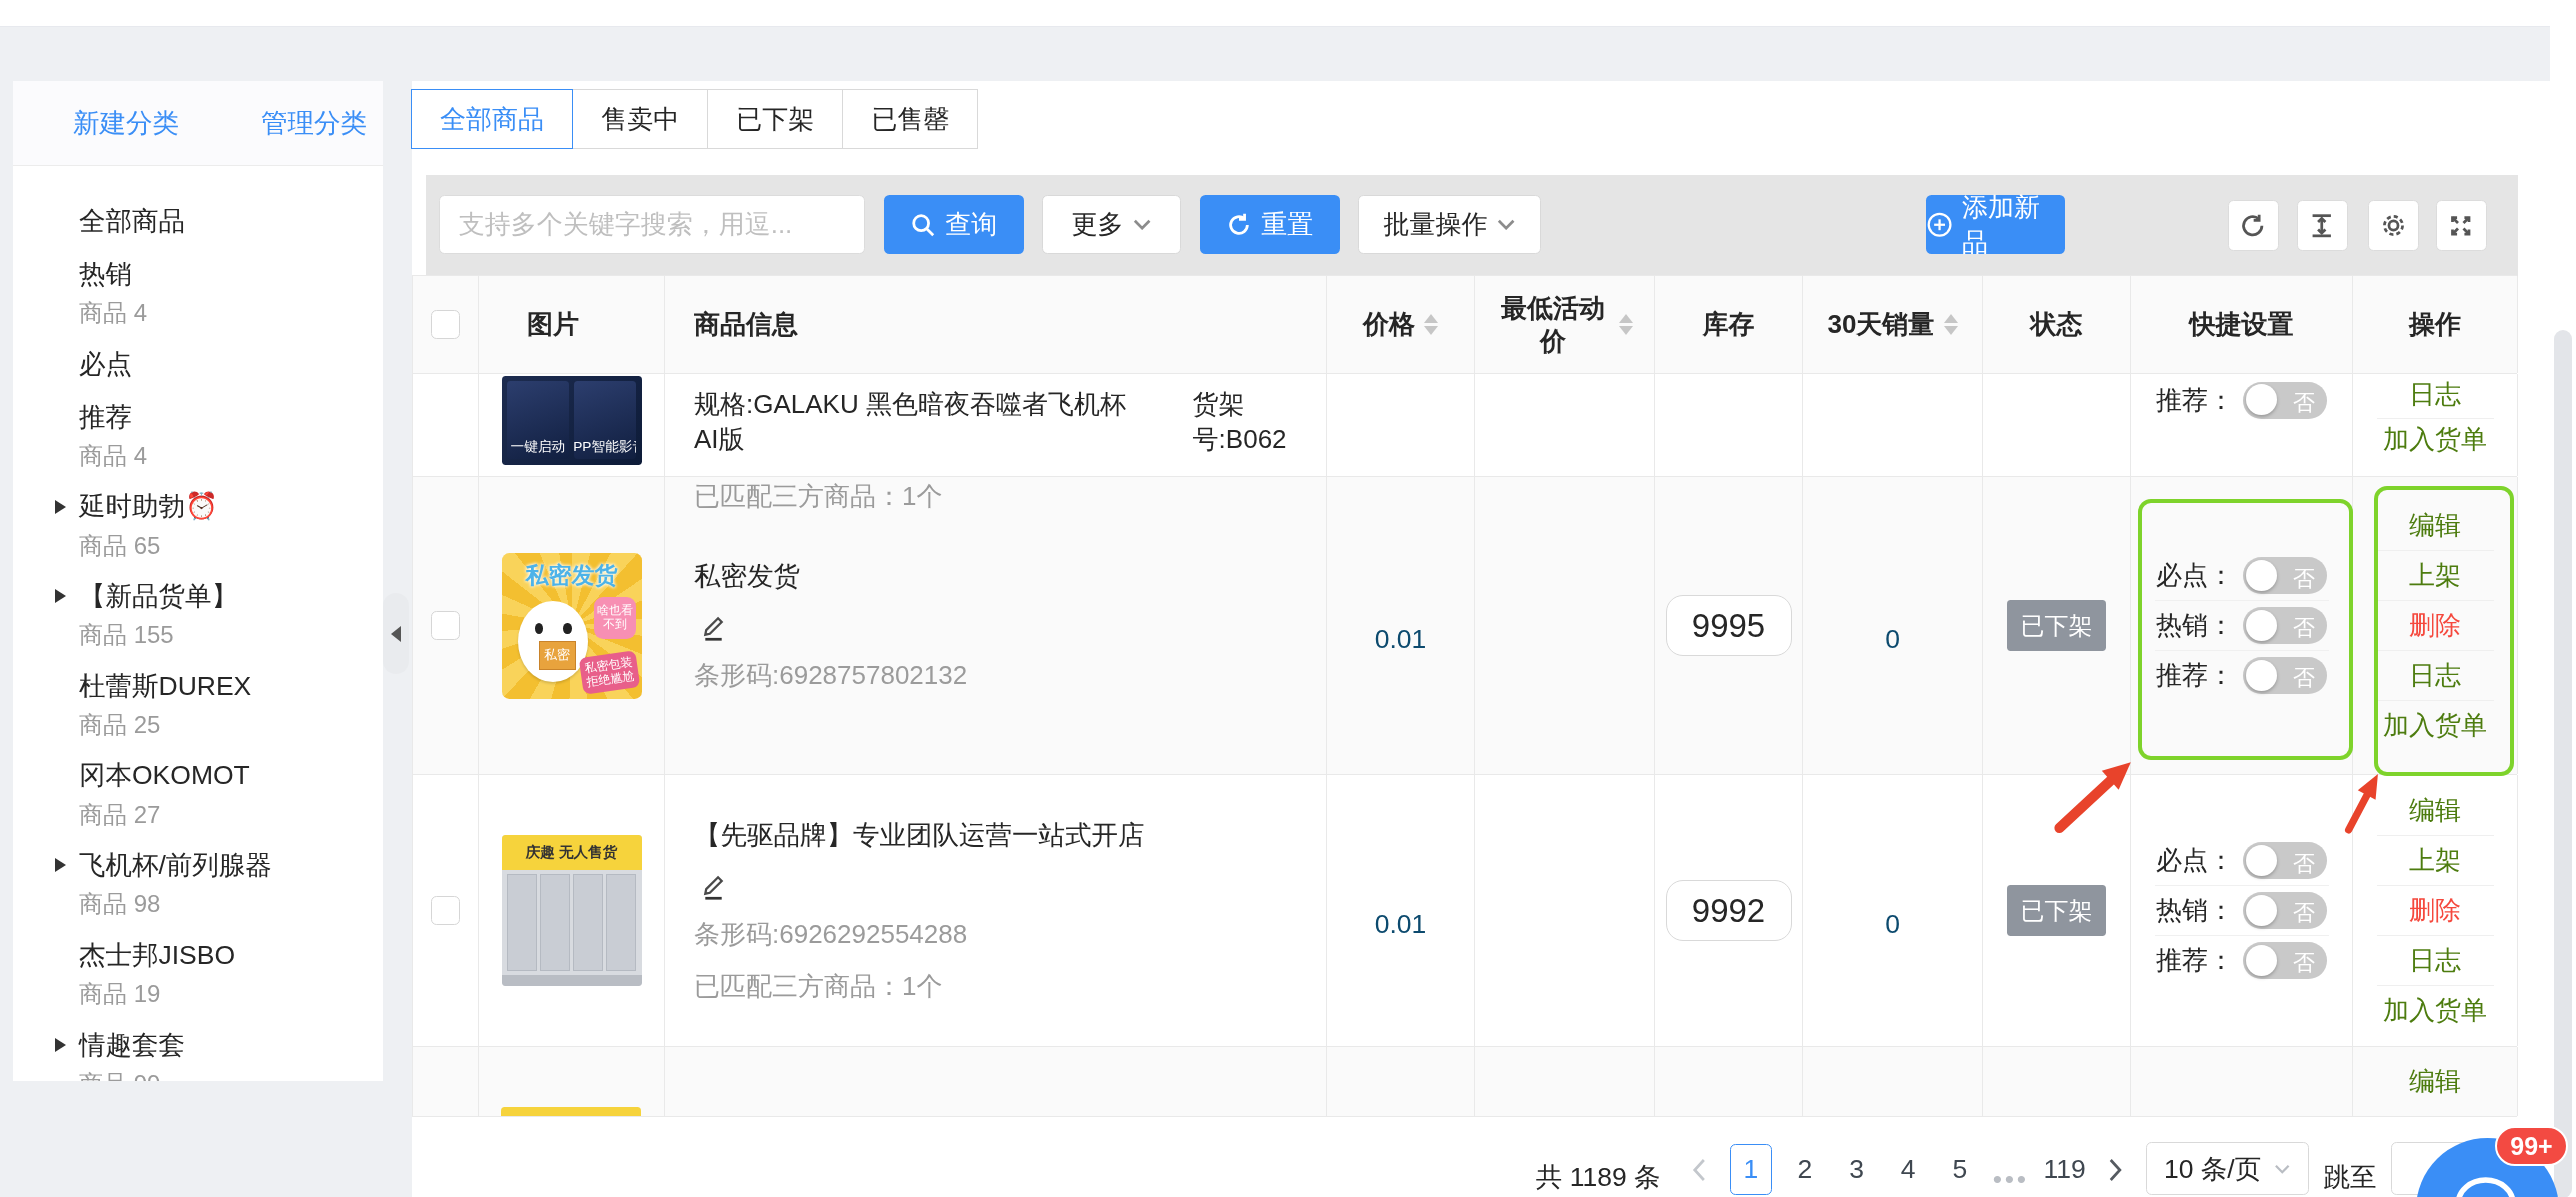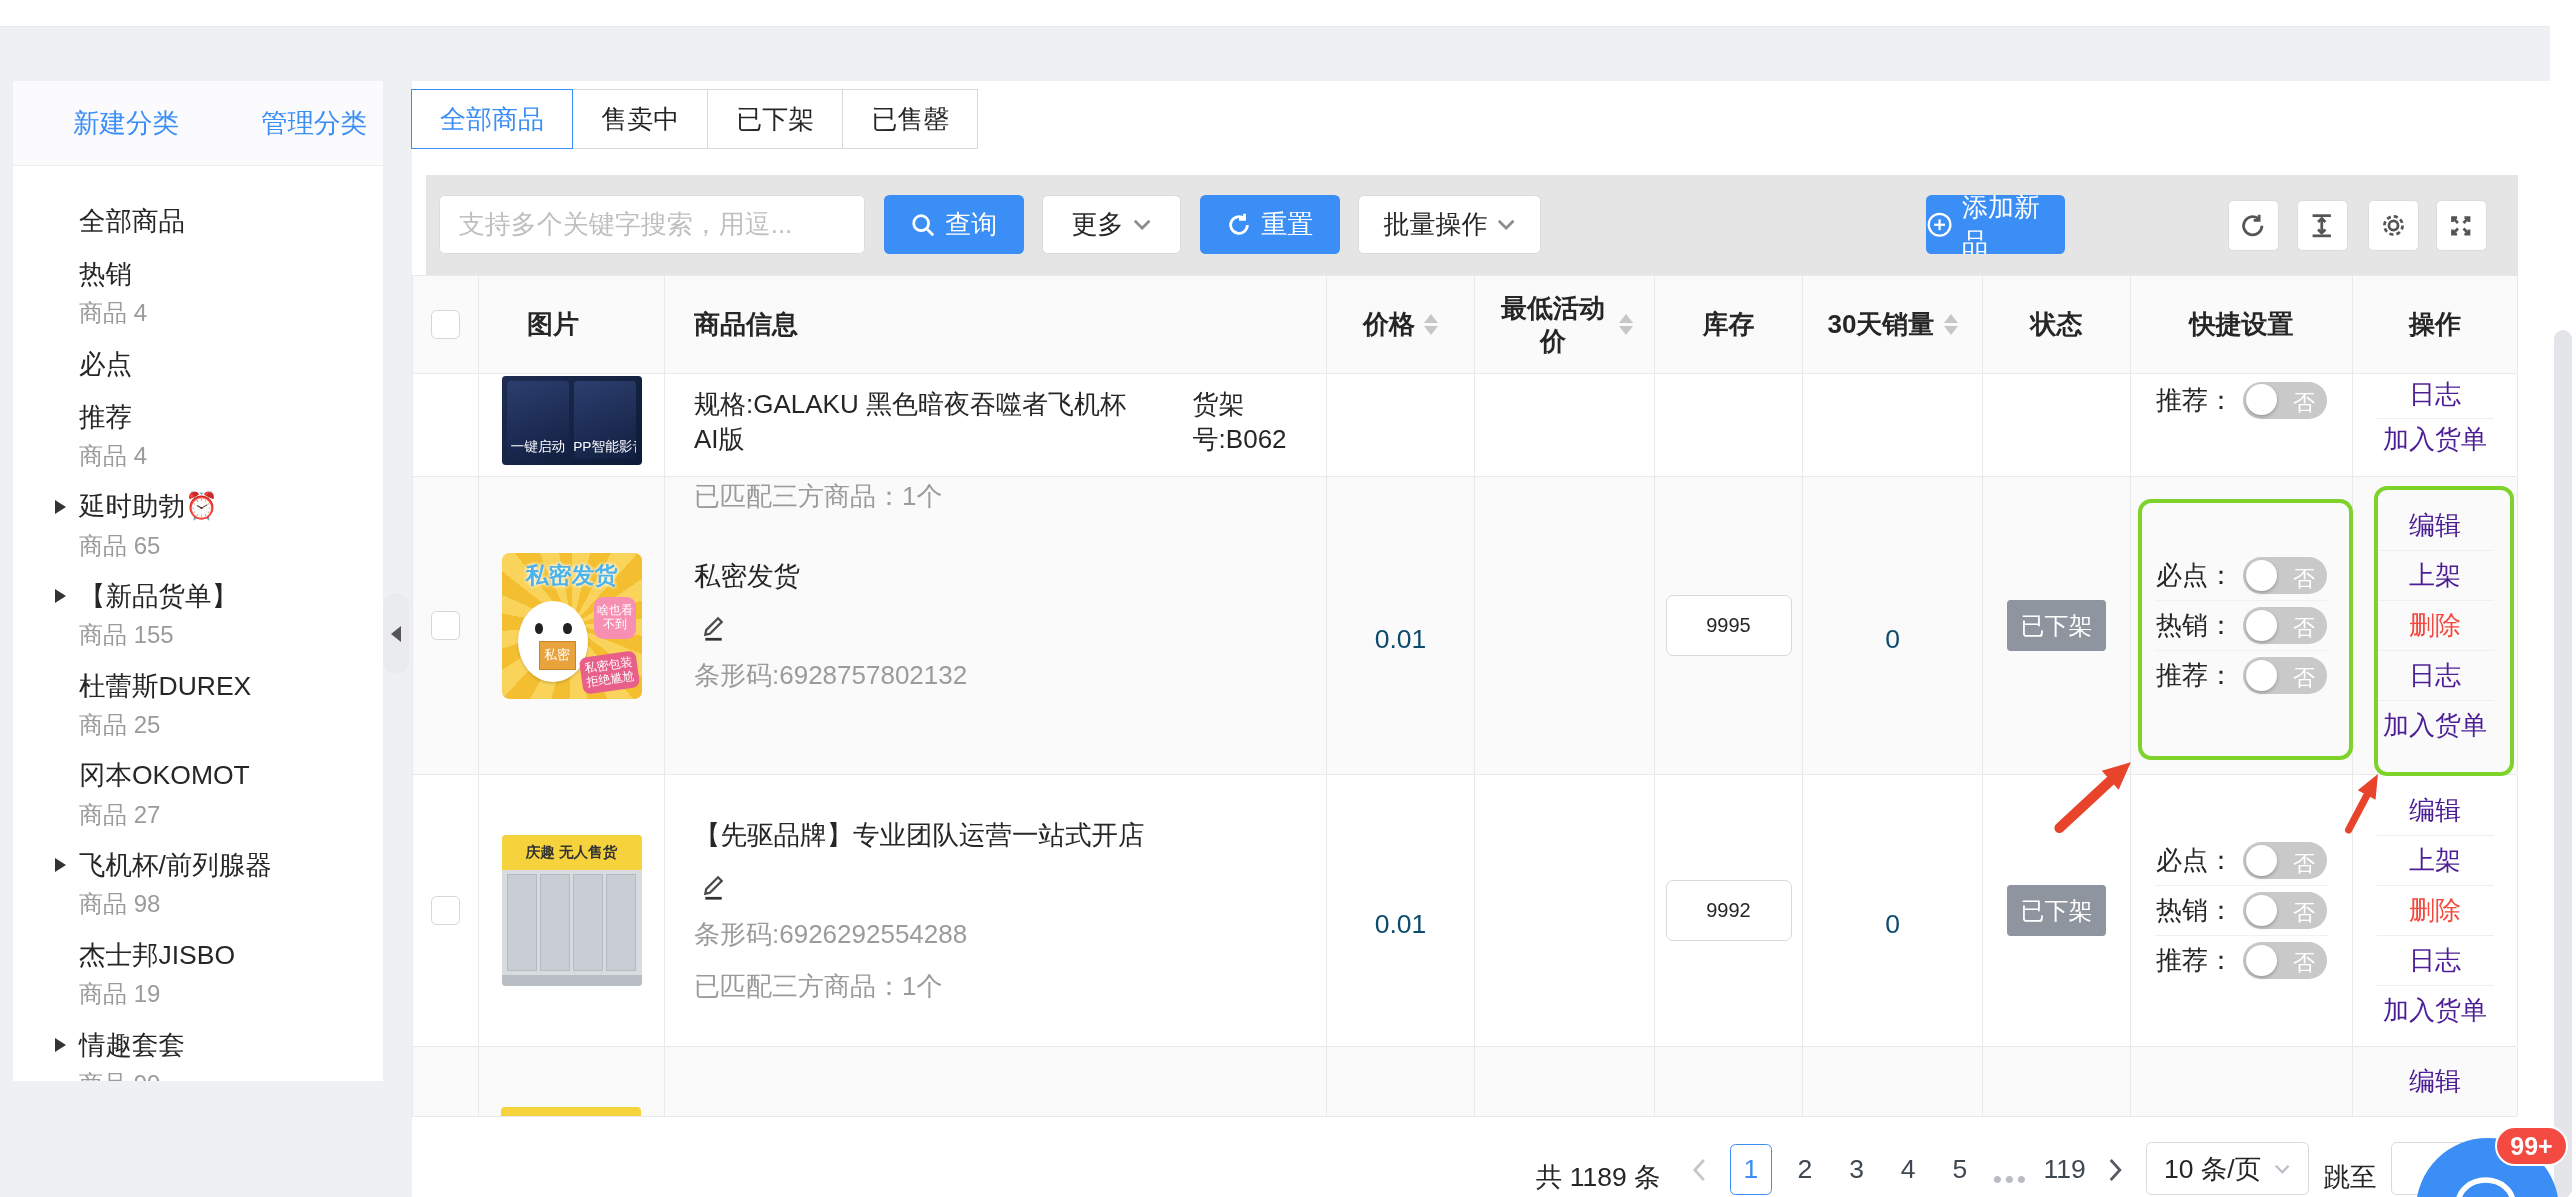--- a/index.html
+++ b/index.html
@@ -65,35 +65,35 @@
   .h-wrap{width:114px;text-align:center;line-height:33px;}
   .cb{width:27.5px;height:27.5px;border:1.8px solid #d6d6d6;border-radius:5.5px;background:#fff;cursor:pointer;}
   
   .info{flex-direction:column;align-items:flex-start;justify-content:center;padding-left:29px;gap:16.5px;}
   .title{font-size:26.5px;color:#262626;}
   .muted{font-size:26px;color:#9b9b9b;}
   .spec-row{display:flex;gap:51px;font-size:26px;color:#262626;}
   .r1 .info{justify-content:flex-start;padding-top:13px;gap:22px;}
   .pencil{cursor:pointer;margin-left:3.7px;display:block;}
   
-  .stock{width:124px;height:59px;border:0.9px solid #d9d9d9;border-radius:7px;background:#fff;display:flex;align-items:center;justify-content:center;font-size:20px;color:#262626;}
+  .stock{width:124px;height:59px;border:0.9px solid #d9d9d9;border-radius:17px;background:#fff;display:flex;align-items:center;justify-content:center;font-size:33px;color:#262626;}
   .price,.sales{font-size:26.5px;color:#0c4a6e;margin-top:28px;}
   .badge-off{background:#8f959e;color:#fff;font-size:24px;padding:9.2px 13.7px;border-radius:3.7px;}
   
   .quick{flex-direction:column;justify-content:center;}
   .qrow{display:flex;align-items:center;gap:9.2px;height:49px;}
   .qlabel{font-size:26px;color:#262626;}
   .qdiv{width:174px;height:0.9px;background:#f0f0f0;}
   .toggle{width:84px;height:37px;background:#c9c9c9;border-radius:18.3px;position:relative;cursor:pointer;}
   .knob{position:absolute;left:2.7px;top:2.7px;width:31px;height:31px;background:#fff;border-radius:50%;box-shadow:0 1.8px 3.7px rgba(0,0,0,.25);}
   .tval{position:absolute;right:12px;top:6.4px;color:#fff;font-size:22px;}
   .r1 .quick{justify-content:flex-start;padding-top:1.8px;}
   
   .ops{flex-direction:column;justify-content:center;}
-  .oplink{font-size:26px;color:#4c1d95;height:49px;line-height:49px;cursor:pointer;}
+  .oplink{font-size:26px;color:#4d7c0f;height:49px;line-height:49px;cursor:pointer;}
   .oplink.del{color:#f5483d;}
   .opdiv{width:117px;height:0.9px;background:#efefef;}
   .r1 .ops{justify-content:flex-start;}
   .r1 .oplink{height:44px;line-height:40px;}
   
   .img-dark{width:140px;height:89px;background:linear-gradient(135deg,#1d2c50,#0d1b38);border-radius:3.7px;display:flex;gap:5.5px;padding:5.5px;box-sizing:border-box;align-self:flex-start;margin-top:1.8px;}
   .img-dark .pane{flex:1;background:linear-gradient(160deg,#2c3e6e,#111f40);border-radius:3.7px;display:flex;align-items:flex-end;justify-content:center;color:#fff;font-size:13.7px;padding-bottom:3.7px;white-space:nowrap;overflow:hidden;}
   .img-yellow{width:140px;height:146px;border-radius:7.3px;position:relative;overflow:hidden;background:repeating-conic-gradient(#f9d35a 0 14deg,#f3bf30 14deg 28deg);}
   .img-yellow .t{position:absolute;top:7.3px;left:0;width:100%;text-align:center;font-size:23px;font-weight:bold;color:#4db3e8;text-shadow:0 0 3.7px #fff,0 0 3.7px #fff;}
   .img-yellow .egg{position:absolute;left:16.5px;top:48px;width:70px;height:81px;background:#fff;border-radius:50%;box-shadow:0 1.8px 2.7px rgba(0,0,0,.15);}

